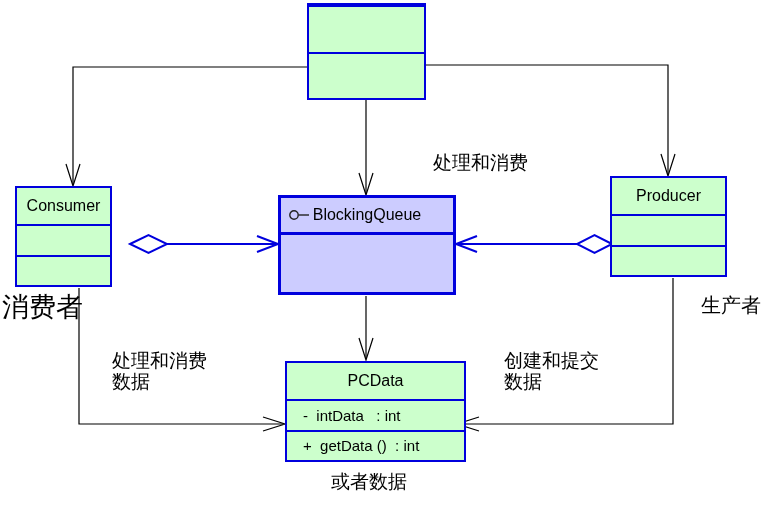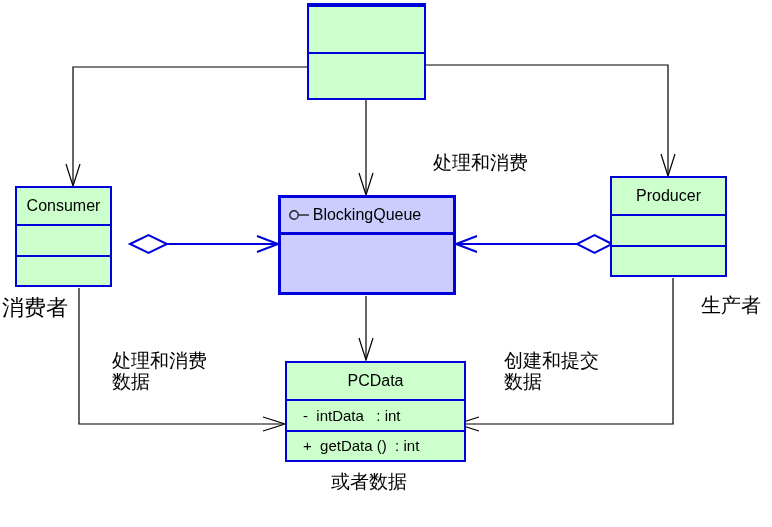--- a/index.html
+++ b/index.html
@@ -135,21 +135,21 @@
   <div class="uml-class" style="left:285px;top:361px;width:181px;height:101px;">
     <div class="title" style="height:36px;">
       <span>PCData</span>
     </div>
     <div class="member" style="flex:1;">-  intData   : int</div>
     <div class="member" style="flex:1;">+  getData ()  : int</div>
   </div>
 
   <div class="cn-label" style="left:433px;top:152px;">处理和消费</div>
 
-  <div class="cn-label" style="left:2px;top:297px;font-size:22px;text-align:center;">消费者</div>
+  <div class="cn-label" style="left:2px;top:297px;font-size:27px;text-align:center;">消费者</div>
 
   <div class="cn-label" style="left:701px;top:295px;font-size:20px;">生产者</div>
 
   <div class="cn-label centered" style="left:112px;top:350px;width:100px;">
     <div>处理和消费</div>
     <div>数据</div>
   </div>
 
   <div class="cn-label centered" style="left:504px;top:350px;width:100px;">
     <div>创建和提交</div>

